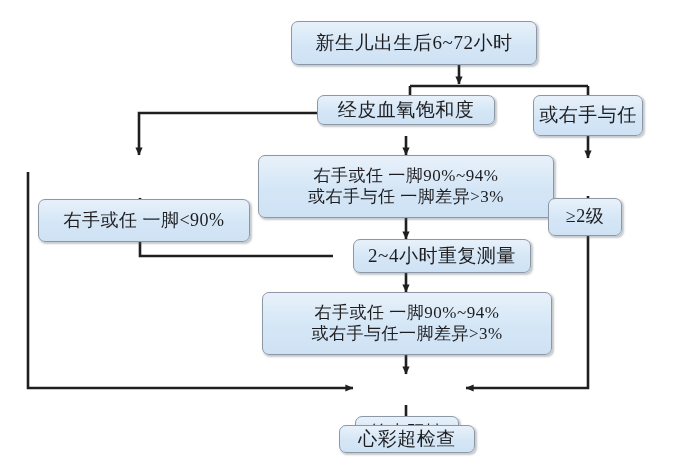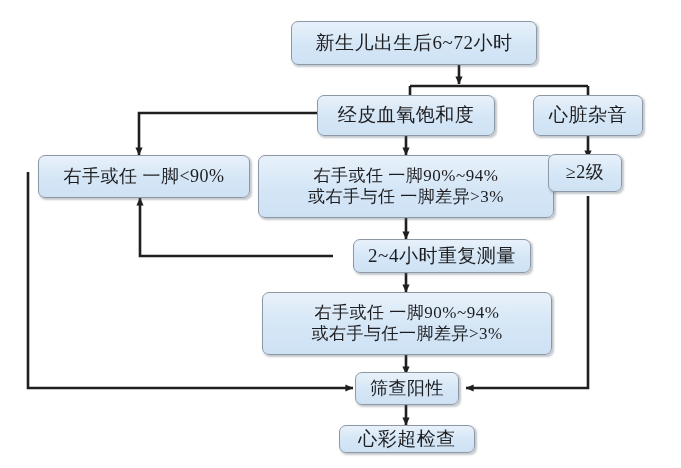--- a/index.html
+++ b/index.html
@@ -37,21 +37,21 @@
     color: #1d1d20;
     text-align: center;
     letter-spacing: 0.5px;
     line-height: 1.18;
     z-index: 2;
   }
   .node .line {
     white-space: nowrap;
   }
   .f19 { font-size: 19px; }
-  .f18 { font-size: 18px; }
+  .f18 { font-size: 18px; margin-top: 44px; }
   .f17 { font-size: 17px; }
 </style>
 </head>
 <body>
 
 <div id="canvas">
 
   <svg id="edges" viewBox="0 0 681 468" xmlns="http://www.w3.org/2000/svg">
     <defs>
       <marker id="arrow" markerWidth="9" markerHeight="9" refX="7.6" refY="3.6" orient="auto" markerUnits="userSpaceOnUse">
@@ -98,26 +98,26 @@
 
       <path d="M406,405 L406,419"></path>
       <path d="M406,419 L406,425" marker-end="url(#arrow)"></path>
     </g>
   </svg>
 
   <div class="node f19" style="left:291px; top:21px; width:246px; height:44px;">
     <span class="line">新生儿出生后6~72小时</span>
   </div>
 
-  <div class="node f19" style="left:317px; top:95px; width:178px; height:41px;">
+  <div class="node f19" style="left:317px; top:95px; width:178px; height:30px;">
     <span class="line">经皮血氧饱和度</span>
   </div>
 
   <div class="node f19" style="left:533px; top:95px; width:110px; height:41px;">
-    <span class="line">心脏杂音</span>
+    <span class="line">或右手与任</span>
   </div>
 
   <div class="node f18" style="left:38px; top:155px; width:212px; height:43px;">
     <span class="line">右手或任 一脚&lt;90%</span>
   </div>
 
   <div class="node f17" style="left:258px; top:155px; width:296px; height:63px;">
     <span class="line">右手或任 一脚90%~94%</span>
     <span class="line">或右手与任 一脚差异&gt;3%</span>
   </div>

